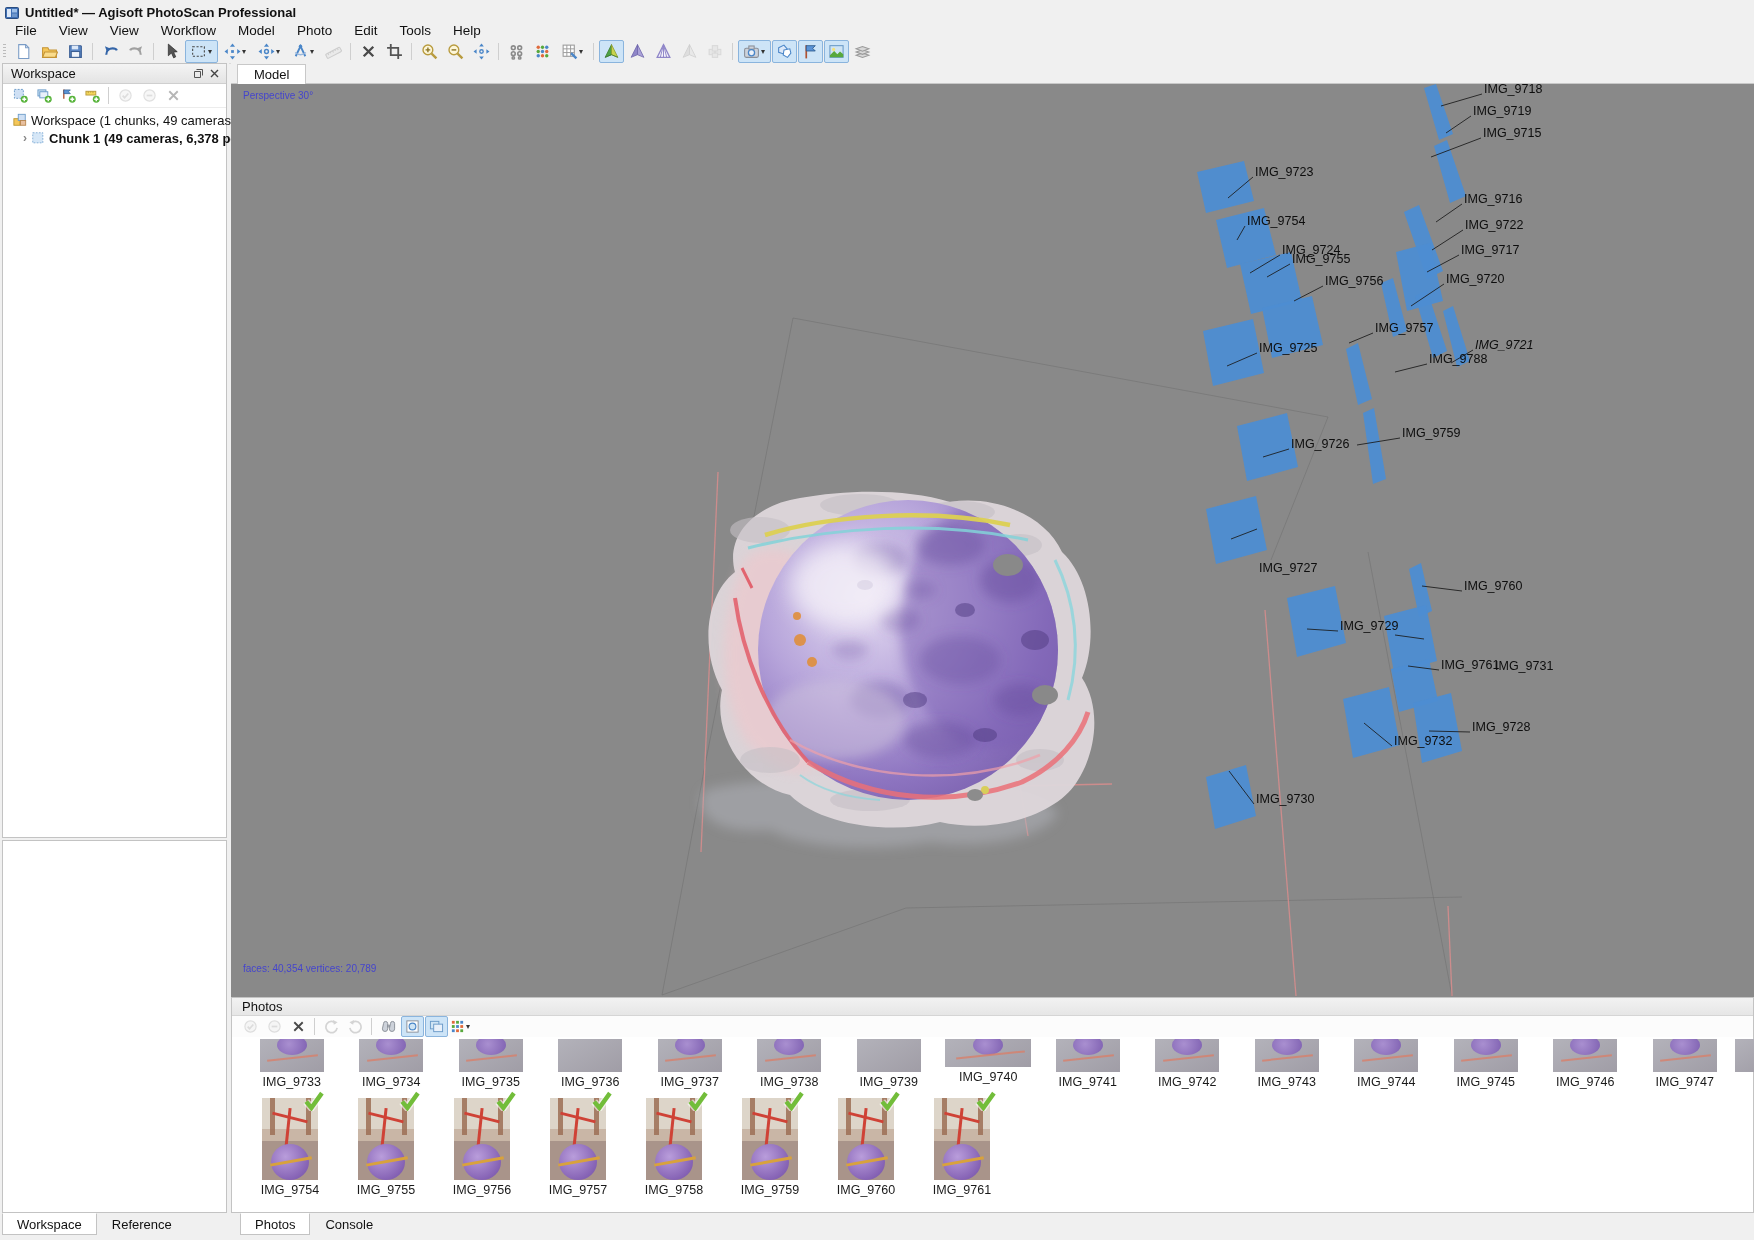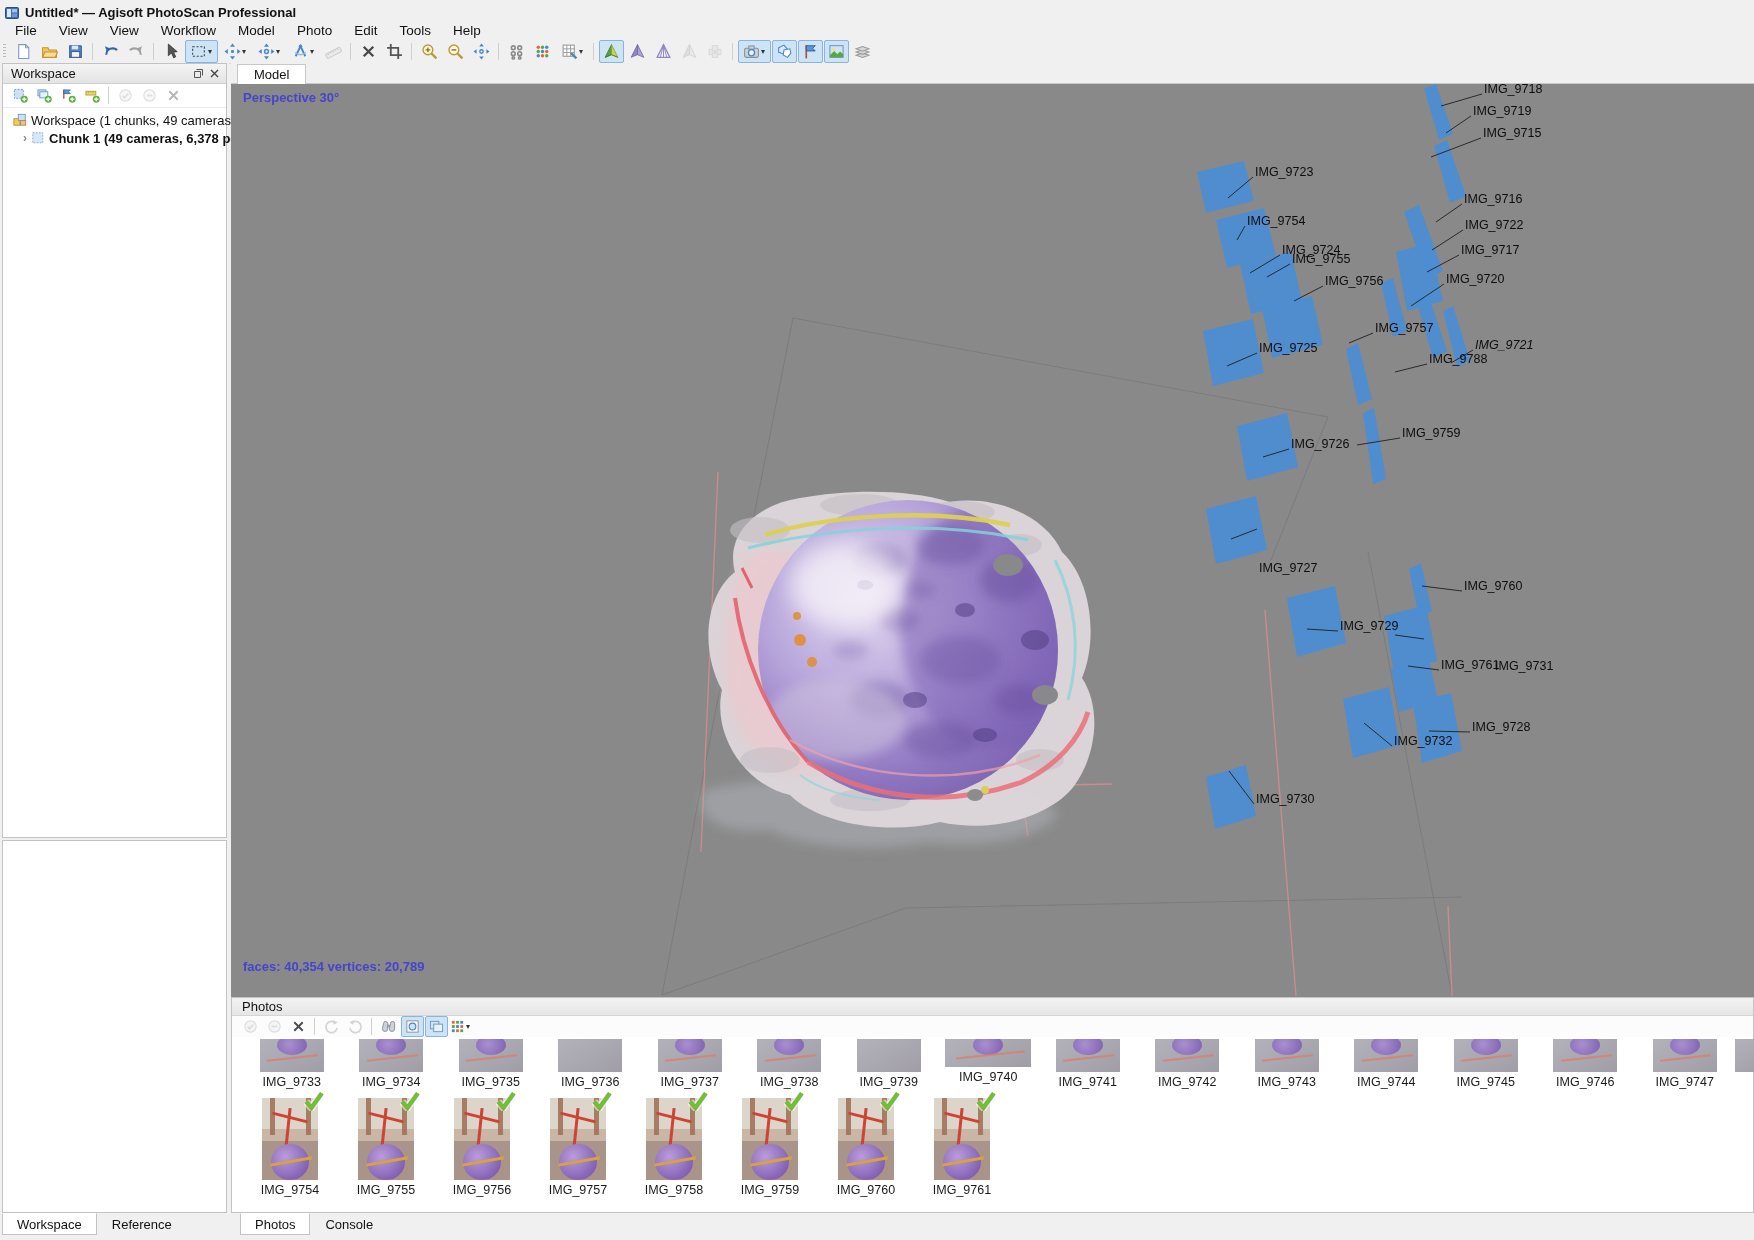--- a/index.html
+++ b/index.html
@@ -43,21 +43,21 @@
   .tree-row{height:18px;display:flex;align-items:center;gap:4px;font-size:13px;white-space:nowrap;}
   .tree-row .exp{width:12px;text-align:center;color:#888;font-size:12px;}
   .tree-row svg{width:14px;height:14px;flex:0 0 aupx;}
   .tree-row.bold{font-weight:700;}
   
   .doc-tabstrip{position:absolute;left:231px;top:63px;right:0;height:20px;background:#f0f0f0;
                 border-bottom:1px solid #c8c8c8;}
   .doc-tab{display:inline-block;margin-left:6px;padding:2px 16px 3px;background:#fff;
            border:1px solid #c8c8c8;border-bottom:1px solid #fff;font-size:13px;position:relative;top:1px;}
   .viewport{position:absolute;left:231px;top:84px;width:1523px;height:913px;background:#898989;overflow:hidden;}
-  .vp-label{position:absolute;color:#4545cc;font-size:13px;font-weight:700;white-space:nowrap;}
+  .vp-label{position:absolute;color:#4545cc;font-size:10px;font-weight:400;white-space:nowrap;}
   #perspective-label{left:12px;top:6px;}
   #faces-label{left:12px;bottom:23px;}
   .cam-label{position:absolute;font-size:12.5px;color:#0d0d0d;white-space:nowrap;font-weight:500;}
   
   .photos-panel{position:absolute;left:231px;top:997px;right:0;height:216px;background:#fff;
                 border:1px solid #c3c3c3;box-sizing:border-box;}
   .pp-header{height:17px;background:linear-gradient(#f2f2f2,#e6e6e6);border-bottom:1px solid #d5d5d5;
              font-size:13px;display:flex;align-items:center;padding-left:10px;}
   .pp-toolbar{height:21px;display:flex;align-items:center;padding-left:6px;background:#fcfcfc;}
   .pp-toolbar .tb-btn{width:21px;height:19px;}

